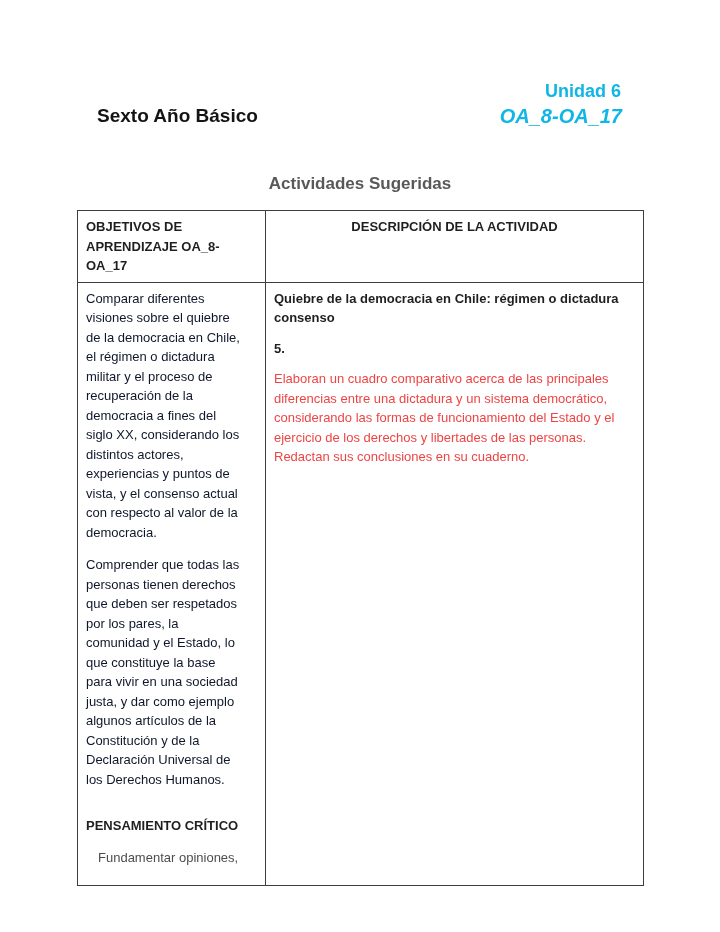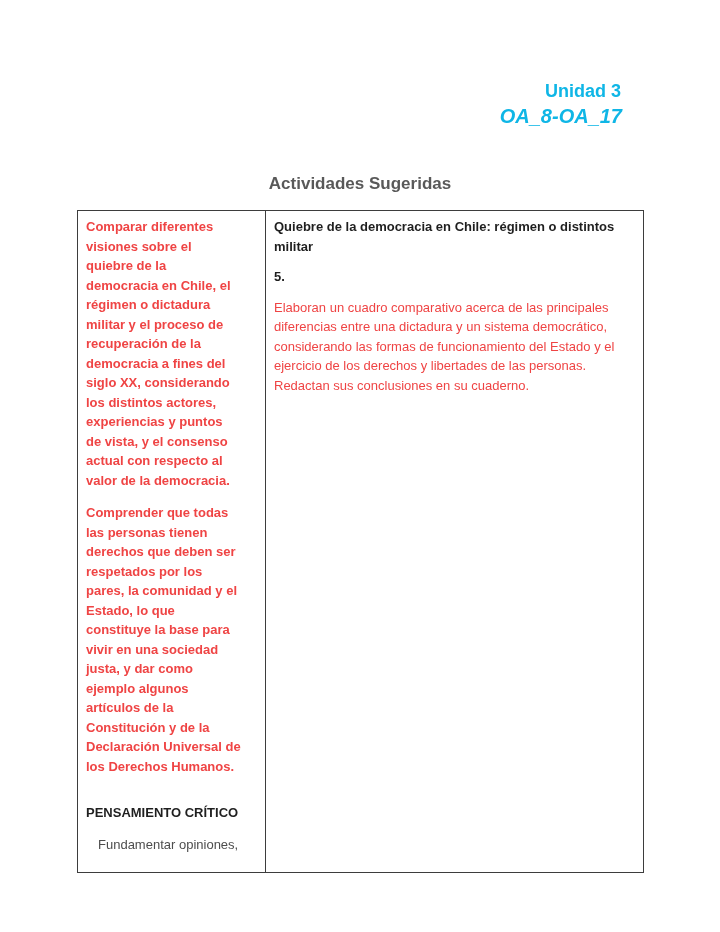--- a/index.html
+++ b/index.html
@@ -54,60 +54,65 @@
   td.hdr-left {
     height: 54px; font-weight: bold; color: #1f1f1f;
     font-size: 13.5px; line-height: 21px; text-align: left;
   }
   td.hdr-right {
     font-weight: bold; color: #1f1f1f;
     font-size: 13.5px; line-height: 21px; text-align: center;
   }
   td.body-cell { height: 545px; }
   .objective-paragraph {
-    margin: 0 16px 13px 0; font-weight: bold; color: #ef4444;
+    margin: 0 16px 13px 0; font-weight: normal; color: #0f172a;
   }
   .critical-heading {
     margin: 27px 0 0 0; font-weight: bold; color: #1f1f1f;
   }
   .critical-text {
     margin: 12px; font-weight: normal; color: #4d4d4d;
   }
   .activity-title { margin: 0 0 11px 0; font-weight: bold; color: #1f1f1f; }
   .activity-number { margin: 0 0 11px 0; font-weight: bold; color: #1f1f1f; }
   .activity-description { margin: 10px 0 0 0; font-weight: normal; color: #ef4444; line-height: 19.5px; }
 </style>
 </head>
 <body>
 
 <div class="page">
 
 
-  <div class="unit-label">Unidad 3</div>
+  <div class="unit-label">Unidad 6</div>
 
+  <div class="doc-subtitle">Sexto Año Básico</div>
 
   <div class="oa-label">OA_8-OA_17</div>
 
   <div class="section-title">Actividades Sugeridas</div>
 
   <table class="activities">
     <colgroup>
         <col class="c1">
         <col class="c2">
       </colgroup>
     <tbody>
       <tr>
+        <td class="hdr-left">OBJETIVOS DE APRENDIZAJE OA_8-OA_17</td>
+        <td class="hdr-right">DESCRIPCIÓN DE LA ACTIVIDAD</td>
+      </tr>
+      <tr>
         <td class="body-cell">
           <p class="objective-paragraph">Comparar diferentes visiones sobre el quiebre de la democracia en Chile, el régimen o dictadura militar y el proceso de recuperación de la democracia a fines del siglo XX, considerando los distintos actores, experiencias y puntos de vista, y el consenso actual con respecto al valor de la democracia.</p>
           <p class="objective-paragraph">Comprender que todas las personas tienen derechos que deben ser respetados por los pares, la comunidad y el Estado, lo que constituye la base para vivir en una sociedad justa, y dar como ejemplo algunos artículos de la Constitución y de la Declaración Universal de los Derechos Humanos.</p>
           <p class="critical-heading">PENSAMIENTO CRÍTICO</p>
           <p class="critical-text">Fundamentar opiniones,</p>
         </td>
         <td class="body-cell">
-          <p class="activity-title">Quiebre de la democracia en Chile: régimen o distintos militar</p>
+          <p class="activity-title">Quiebre de la democracia en Chile: régimen o dictadura consenso</p>
           <p class="activity-number">5.</p>
           <p class="activity-description">Elaboran un cuadro comparativo acerca de las principales diferencias entre una dictadura y un sistema democrático, considerando las formas de funcionamiento del Estado y el ejercicio de los derechos y libertades de las personas. Redactan sus conclusiones en su cuaderno.</p>
         </td>
       </tr>
     </tbody>
   </table>
 
 </div>
 
 </body></html>

